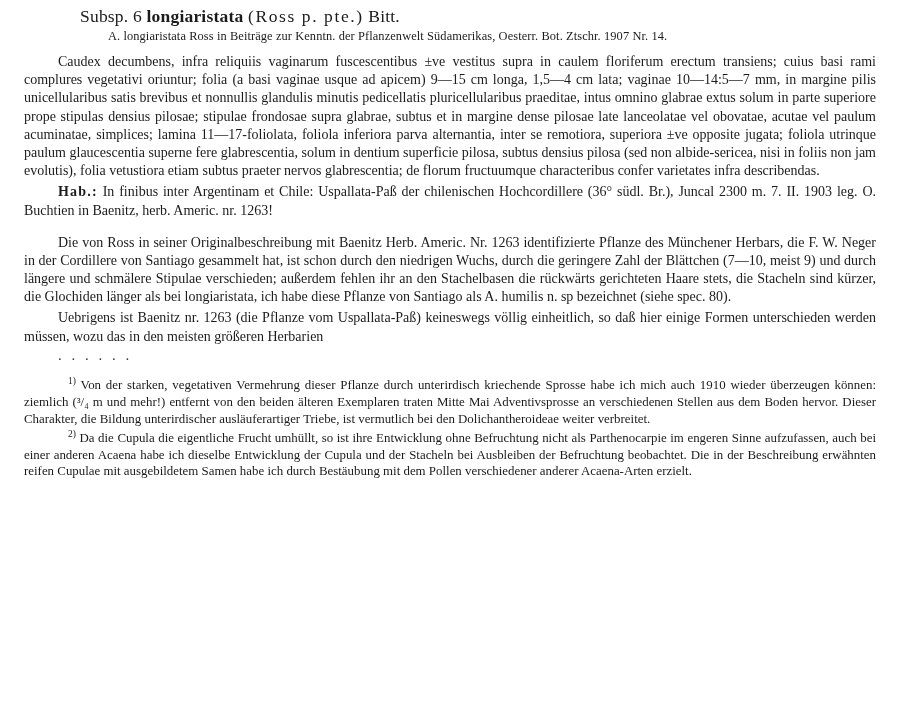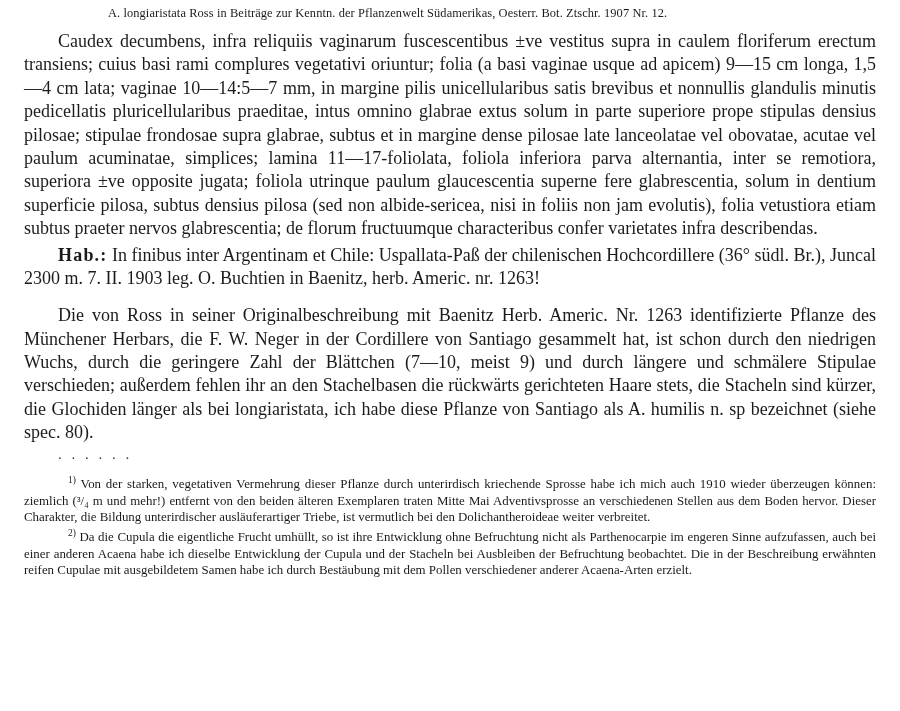--- a/index.html
+++ b/index.html
@@ -38,21 +38,21 @@
     letter-spacing: 1.6px;
   }
   .citation {
     font-size: 12.4px;
     padding-left: 84px;
     margin-bottom: 9px;
     white-space: nowrap;
     letter-spacing: 0.1px;
   }
   .body-block {
-    font-size: 18px;
+    font-size: 14px;
     line-height: 1.30;
     text-align: justify;
   }
   .body-block p {
     margin: 0;
   }
   .para-indent {
     text-indent: 34px;
   }
   .sp2 { letter-spacing: 1.2px; font-weight: bold; }
@@ -80,38 +80,47 @@
   sup {
     font-size: 9.5px;
     vertical-align: super;
   }
 </style>
 </head>
 <body>
 
 <div class="page">
 
+  <div class="heading">
+    <span class="sub">Subsp. 6</span>
+    <span class="name">longiaristata</span>
+    <span class="spaced">(Ross p. pte.)</span>
+    <span>Bitt.</span>
+  </div>
 
-  <div class="citation">A. longiaristata Ross in Beiträge zur Kenntn. der Pflanzenwelt Südamerikas, Oesterr. Bot. Ztschr. 1907 Nr. 12.</div>
+  <div class="citation">A. longiaristata Ross in Beiträge zur Kenntn. der Pflanzenwelt Südamerikas, Oesterr. Bot. Ztschr. 1907 Nr. 14.</div>
 
   <div class="body-block">
     <p class="para-indent">Caudex decumbens, infra reliquiis vaginarum fuscescentibus ±ve vestitus supra in caulem floriferum erectum transiens; cuius basi rami complures vegetativi oriuntur; folia (a basi vaginae usque ad apicem) 9—15 cm longa, 1,5—4 cm lata; vaginae 10—14:5—7 mm, in margine pilis unicellularibus satis brevibus et nonnullis glandulis minutis pedicellatis pluricellularibus praeditae, intus omnino glabrae extus solum in parte superiore prope stipulas densius pilosae; stipulae frondosae supra glabrae, subtus et in margine dense pilosae late lanceolatae vel obovatae, acutae vel paulum acuminatae, simplices; lamina 11—17-foliolata, foliola inferiora parva alternantia, inter se remotiora, superiora ±ve opposite jugata; foliola utrinque paulum glaucescentia superne fere glabrescentia, solum in dentium superficie pilosa, subtus densius pilosa (sed non albide-sericea, nisi in foliis non jam evolutis), folia vetustiora etiam subtus praeter nervos glabrescentia; de florum fructuumque characteribus confer varietates infra describendas.</p>
   </div>
 
   <div class="body-block" style="margin-top:3px;">
     <p class="para-indent">
       <span class="sp2">Hab.:</span>
       <span>In finibus inter Argentinam et Chile: Uspallata-Paß der chilenischen Hochcordillere (36° südl. Br.), Juncal 2300 m. 7. II. 1903 leg. O. Buchtien in Baenitz, herb. Americ. nr. 1263!</span>
     </p>
   </div>
 
   <div class="body-block" style="margin-top:14px;">
     <p class="para-indent">Die von Ross in seiner Originalbeschreibung mit Baenitz Herb. Americ. Nr. 1263 identifizierte Pflanze des Münchener Herbars, die F. W. Neger in der Cordillere von Santiago gesammelt hat, ist schon durch den niedrigen Wuchs, durch die geringere Zahl der Blättchen (7—10, meist 9) und durch längere und schmälere Stipulae verschieden; außerdem fehlen ihr an den Stachelbasen die rückwärts gerichteten Haare stets, die Stacheln sind kürzer, die Glochiden länger als bei longiaristata, ich habe diese Pflanze von Santiago als A. humilis n. sp bezeichnet (siehe spec. 80).</p>
   </div>
 
+  <div class="body-block" style="margin-top:3px;">
+    <p class="para-indent">Uebrigens ist Baenitz nr. 1263 (die Pflanze vom Uspallata-Paß) keineswegs völlig einheitlich, so daß hier einige Formen unterschieden werden müssen, wozu das in den meisten größeren Herbarien</p>
+  </div>
 
   <div class="dotline">. . . . . .</div>
 
   <div class="footnotes">
     <p class="fn-indent">
       <sup>1)</sup>
       <span>Von der starken, vegetativen Vermehrung dieser Pflanze durch unterirdisch kriechende Sprosse habe ich mich auch 1910 wieder überzeugen können: ziemlich (³/₄ m und mehr!) entfernt von den beiden älteren Exemplaren traten Mitte Mai Adventivsprosse an verschiedenen Stellen aus dem Boden hervor. Dieser Charakter, die Bildung unterirdischer ausläuferartiger Triebe, ist vermutlich bei den Dolichantheroideae weiter verbreitet.</span>
     </p>
     <p class="fn-indent">
       <sup>2)</sup>

